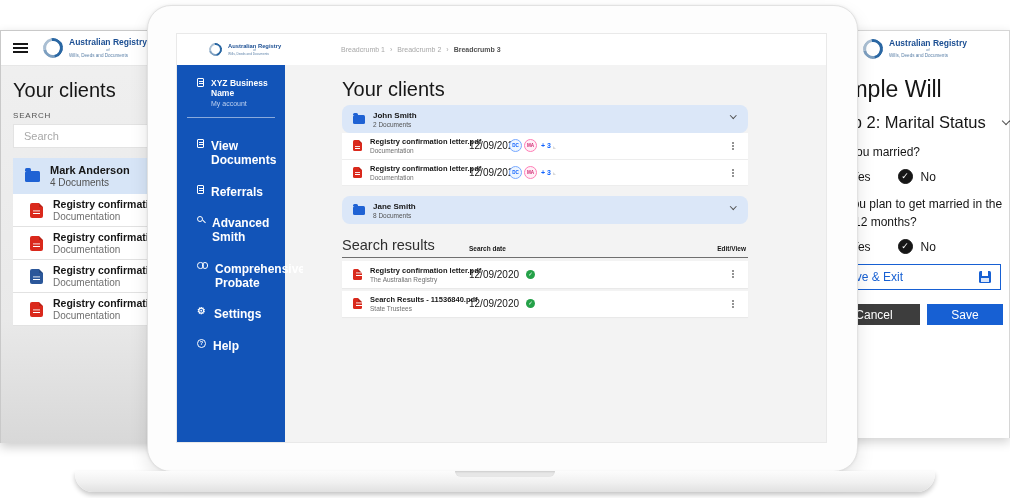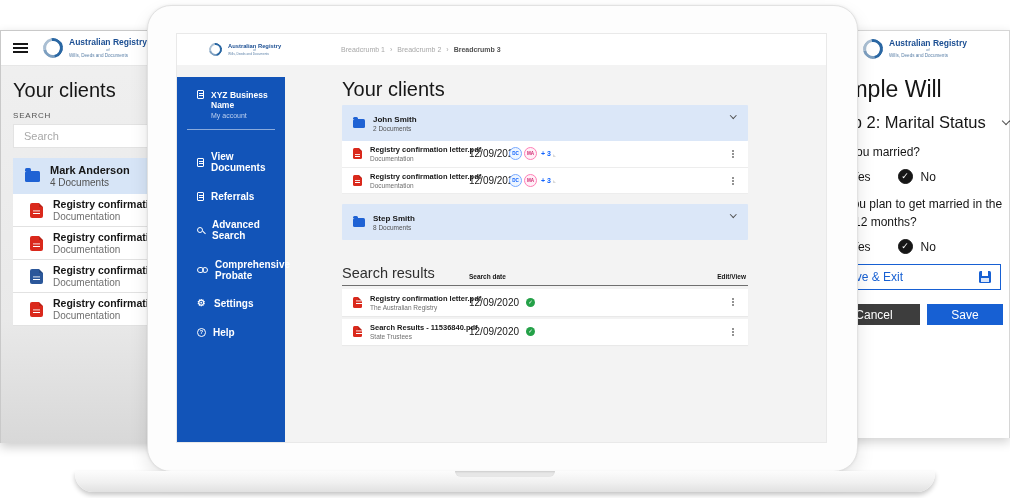--- a/index.html
+++ b/index.html
@@ -106,28 +106,28 @@
     box-shadow:inset 0 1px 2px rgba(0,0,0,.12); }
 
   
   .scr-header { position:absolute; left:0; top:0; width:100%; height:31px; background:#fff; display:flex; align-items:center; }
   .scr-header .logo { margin-left:32px; }
   .crumbs { position:absolute; left:164px; top:12px; display:flex; gap:5px; font-size:7px; color:#a8a8a8; }
   .crumb { cursor:pointer; }
   .crumb.current { color:#525252; font-weight:bold; }
 
   
-  .scr-side { position:absolute; left:0; top:31px; bottom:0; width:108px; background:var(--accent-blue,#1254b8); color:#fff;margin-top:12px; }
+  .scr-side { position:absolute; left:0; top:31px; bottom:0; width:108px; background:var(--accent-blue,#1254b8); color:#fff; }
   .acct { padding:13px 10px 0 20px; display:flex; gap:7px; cursor:pointer; }
   .acct-name { font-size:8.5px; font-weight:bold; }
   .acct-sub { font-size:7px; color:#bcd0f0; margin-top:2px; }
   .side-div { margin:10px auto 0; width:88px; border-top:1px solid rgba(255,255,255,.5); }
   .scr-nav { margin-top:21px; }
-  .nav-item { display:flex; align-items:center; gap:7px; padding-left:20px; margin-bottom:17.5px;
-    font-size:10px; font-weight:600; cursor:pointer; }
+  .nav-item { display:flex; gap:7px; padding-left:20px; margin-bottom:17.5px;
+    font-size:12px; font-weight:600; cursor:pointer; }
   .ico-doc { width:7px; height:9px; border:1px solid #fff; border-radius:1px; position:relative; flex:0 0 auto; }
   .ico-doc::after { content:''; position:absolute; left:1px; top:2px; width:3.5px; height:1px;
     background:#fff; box-shadow:0 2px 0 #fff; }
   .ico-search { width:6px; height:6px; border:1.3px solid #fff; border-radius:50%; position:relative; flex:0 0 auto; margin-right:2px; }
   .ico-search::after { content:''; position:absolute; width:4px; height:1.3px; background:#fff;
     transform:rotate(45deg); right:-3.5px; bottom:-1.5px; }
   .ico-binoc { width:11px; height:7px; position:relative; flex:0 0 auto; }
   .ico-binoc::before, .ico-binoc::after { content:''; position:absolute; bottom:0; width:4.5px; height:4.5px;
     border:1px solid #fff; border-radius:50%; }
   .ico-binoc::before { left:0; } .ico-binoc::after { right:0; }
@@ -139,21 +139,21 @@
 
   
   .scr-main { position:absolute; left:126px; top:31px; right:0; bottom:0; background:#f3f3f3; padding:13px 0 0 39px; }
   .m-title { font-size:20px; font-weight:400; color:#161616; }
   .section { width:406px; position:relative; }
   .sec-head { margin-top:5px; position:relative; border-bottom:1px solid #6f6f6f; padding-bottom:3px; }
   .sec-head h2 { display:inline; font-size:14.5px; font-weight:400; color:#2f2f2f; }
   .col-label { position:absolute; bottom:5px; font-size:6.5px; font-weight:bold; color:#161616; }
   .cl-1 { left:127px; } .cl-2 { left:172px; } .cl-3 { left:212px; } .cl-r { right:2px; }
 
-  .grp-row { margin-top:4px; height:36px; background:var(--group-row-blue,#dbe7f8); border-radius:1px;
+  .grp-row { margin-top:4px; height:28px; background:var(--group-row-blue,#dbe7f8); border-radius:8px;
     display:flex; align-items:center; gap:8px; padding-left:11px; position:relative; cursor:pointer; }
   .grp-row .ic-folder { width:12px; height:9px; }
   .grp-row .ic-folder::before { width:5px; height:2px; top:-2px; }
   .grp-name { font-size:8px; font-weight:bold; color:#161616; }
   .grp-sub { font-size:6.5px; color:#525252; margin-top:1px; }
   .grp-chev { position:absolute; right:13px; top:8px; width:4.5px; height:4.5px;
     border-right:1.2px solid #525252; border-bottom:1.2px solid #525252; transform:rotate(45deg); cursor:pointer; }
 
   .drow { height:26.5px; background:#fff; border-bottom:1px solid #ededed; display:flex; align-items:center;
     gap:8px; padding-left:11px; position:relative; cursor:pointer; }
@@ -168,21 +168,21 @@
     display:flex; align-items:center; justify-content:center; }
   .badge.b1 { border:1px solid #78a9ff; color:var(--link-blue,#0f62fe); background:#edf5ff; }
   .badge.b2 { border:1px solid #ff7eb6; color:#d02670; background:#fff0f7; }
   .nom-more { font-size:7px; font-weight:bold; color:var(--link-blue,#0f62fe); margin-left:2px; }
   .d-cert { position:absolute; left:214px; }
   .d-cert .ic-pdf { width:8px; height:10px; }
   .kebab { position:absolute; right:14px; width:2px; height:2px; border-radius:50%; background:#6f6f6f;
     box-shadow:0 3px 0 #6f6f6f, 0 6px 0 #6f6f6f; top:9px; cursor:pointer; }
   .grp-gap { height:6px; }
 
-  .sr-section { margin-top:24px; }
+  .sr-section { margin-top:12px; }
   .srow { height:26.5px; background:#fff; margin-top:3px; display:flex; align-items:center; gap:8px;
     padding-left:11px; position:relative; box-shadow:0 1px 1px rgba(0,0,0,.04); cursor:pointer; }
   .srow.disabled { background:#fbfbfb; }
   .srow.disabled .d-title { color:#c6c6c6; }
   .srow.disabled .d-sub { color:#d2d2d2; }
   .srow.disabled .d-date { color:#c6c6c6; }
   .chk { width:9px; height:9px; border-radius:50%; background:var(--success-green,#24a148);
     display:flex; align-items:center; justify-content:center; flex:0 0 auto; }
   .chk::after { content:'\2713'; color:#fff; font-size:5.5px; line-height:1; }
 </style>
@@ -335,21 +335,21 @@
           <div class="nav-item">
             <span class="ico-doc"></span>
             <span>View Documents</span>
           </div>
           <div class="nav-item">
             <span class="ico-doc"></span>
             <span>Referrals</span>
           </div>
           <div class="nav-item">
             <span class="ico-search"></span>
-            <span>Advanced Search</span>
+            <span>Advanced Smith</span>
           </div>
           <div class="nav-item">
             <span class="ico-binoc"></span>
             <span>Comprehensive Probate</span>
           </div>
           <div class="nav-item">
             <span class="ico-gear"></span>
             <span>Settings</span>
           </div>
           <div class="nav-item">
@@ -401,21 +401,21 @@
               <span class="nom-more">+ 3</span>
             </span>
             <span class="d-cert"><span class="ic-pdf"></span></span>
             <span class="kebab"></span>
           </div>
 
           <div class="grp-gap"></div>
           <div class="grp-row">
             <span class="ic-folder"></span>
             <span class="rt">
-              <span class="grp-name">Step Smith</span>
+              <span class="grp-name">Jane Smith</span>
               <span class="grp-sub">8 Documents</span>
             </span>
             <span class="grp-chev"></span>
           </div>
         </section>
 
         <section class="section sr-section">
           <div class="sec-head">
             <h2>Search results</h2>
             <span class="col-label cl-1">Search date</span>

